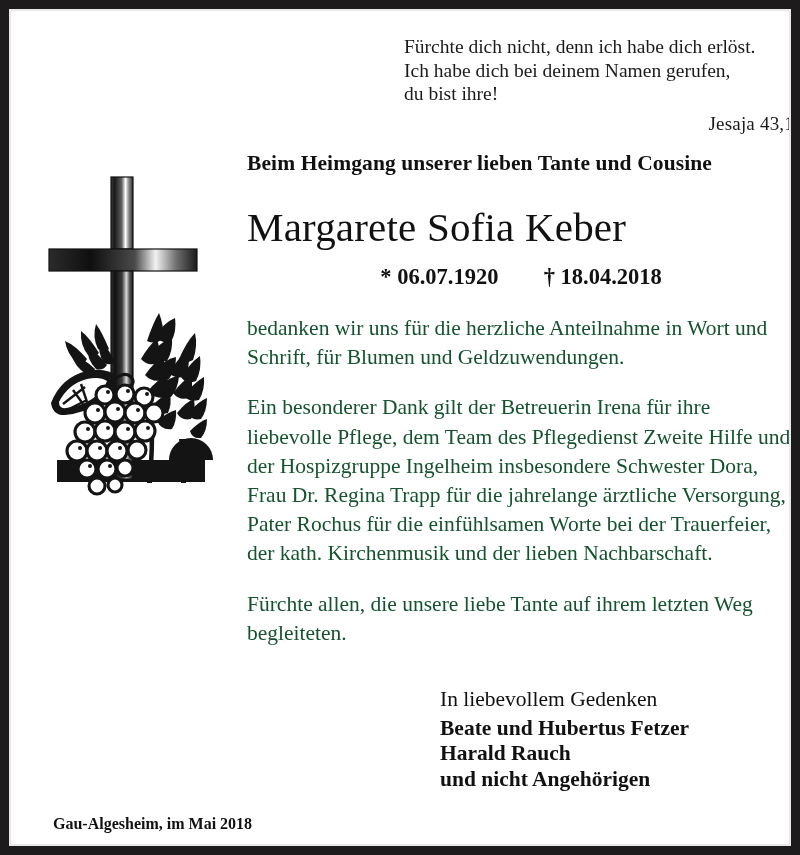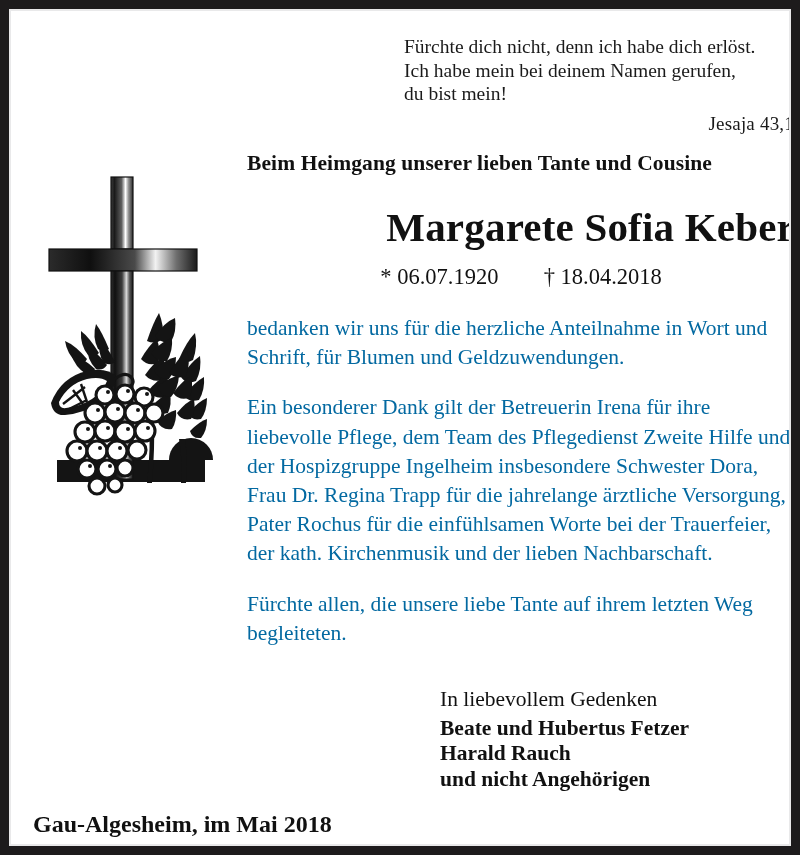--- a/index.html
+++ b/index.html
@@ -80,47 +80,47 @@
     font-size: 21.5px;
     line-height: 26px;
     letter-spacing: 0.1px;
   }
 
   .deceased-name {
     position: absolute;
     left: 236px;
     top: 192px;
     width: 548px;
-    text-align: right;
-    font-weight: bold;
+    text-align: left;
+    font-weight: normal;
     font-size: 41px;
     line-height: 48px;
     letter-spacing: 0.2px;
   }
 
   .dates {
     position: absolute;
     left: 236px;
     top: 252px;
     width: 548px;
     text-align: center;
-    font-weight: normal;
+    font-weight: bold;
     font-size: 22.5px;
     line-height: 27px;
   }
   .dates .gap { display: inline-block; width: 34px; }
 
   .body-block {
     position: absolute;
     left: 236px;
     top: 303px;
     width: 552px;
     font-size: 21.5px;
     line-height: 29.2px;
-    color: #0369a1;
+    color: #14532d;
   }
   .body-block p {
     margin: 0 0 21px 0;
   }
   .body-block p:last-child { margin-bottom: 0; }
 
   .closing {
     position: absolute;
     left: 397px;
     top: 676px;
@@ -133,24 +133,24 @@
     font-weight: normal;
     margin-bottom: 3px;
   }
   .closing .signer {
     font-weight: bold;
     line-height: 25.5px;
   }
 
   .place-date {
     position: absolute;
-    left: 22px;
+    left: 42px;
     top: 800px;
     font-weight: bold;
-    font-size: 24px;
+    font-size: 16px;
     line-height: 26px;
   }
 </style>
 </head>
 <body>
 
 <div id="page">
 
   <div class="sheet">
 
@@ -271,22 +271,22 @@
           <circle cx="71" cy="285" r="2"></circle>
           <circle cx="91" cy="285" r="2"></circle>
           <circle cx="61" cy="303" r="2"></circle>
           <circle cx="81" cy="303" r="2"></circle>
         </g>
       </svg>
     </div>
 
     <div class="verse">
       <div>Fürchte dich nicht, denn ich habe dich erlöst.</div>
-      <div>Ich habe mein bei deinem Namen gerufen,</div>
-      <div>du bist mein!</div>
+      <div>Ich habe dich bei deinem Namen gerufen,</div>
+      <div>du bist ihre!</div>
       <div class="verse-ref">Jesaja  43,1</div>
     </div>
 
     <div class="kicker">Beim Heimgang unserer lieben Tante und Cousine</div>
 
     <div class="deceased-name">Margarete Sofia Keber</div>
 
     <div class="dates">
       <span>*</span>
       <span>06.07.1920</span>

